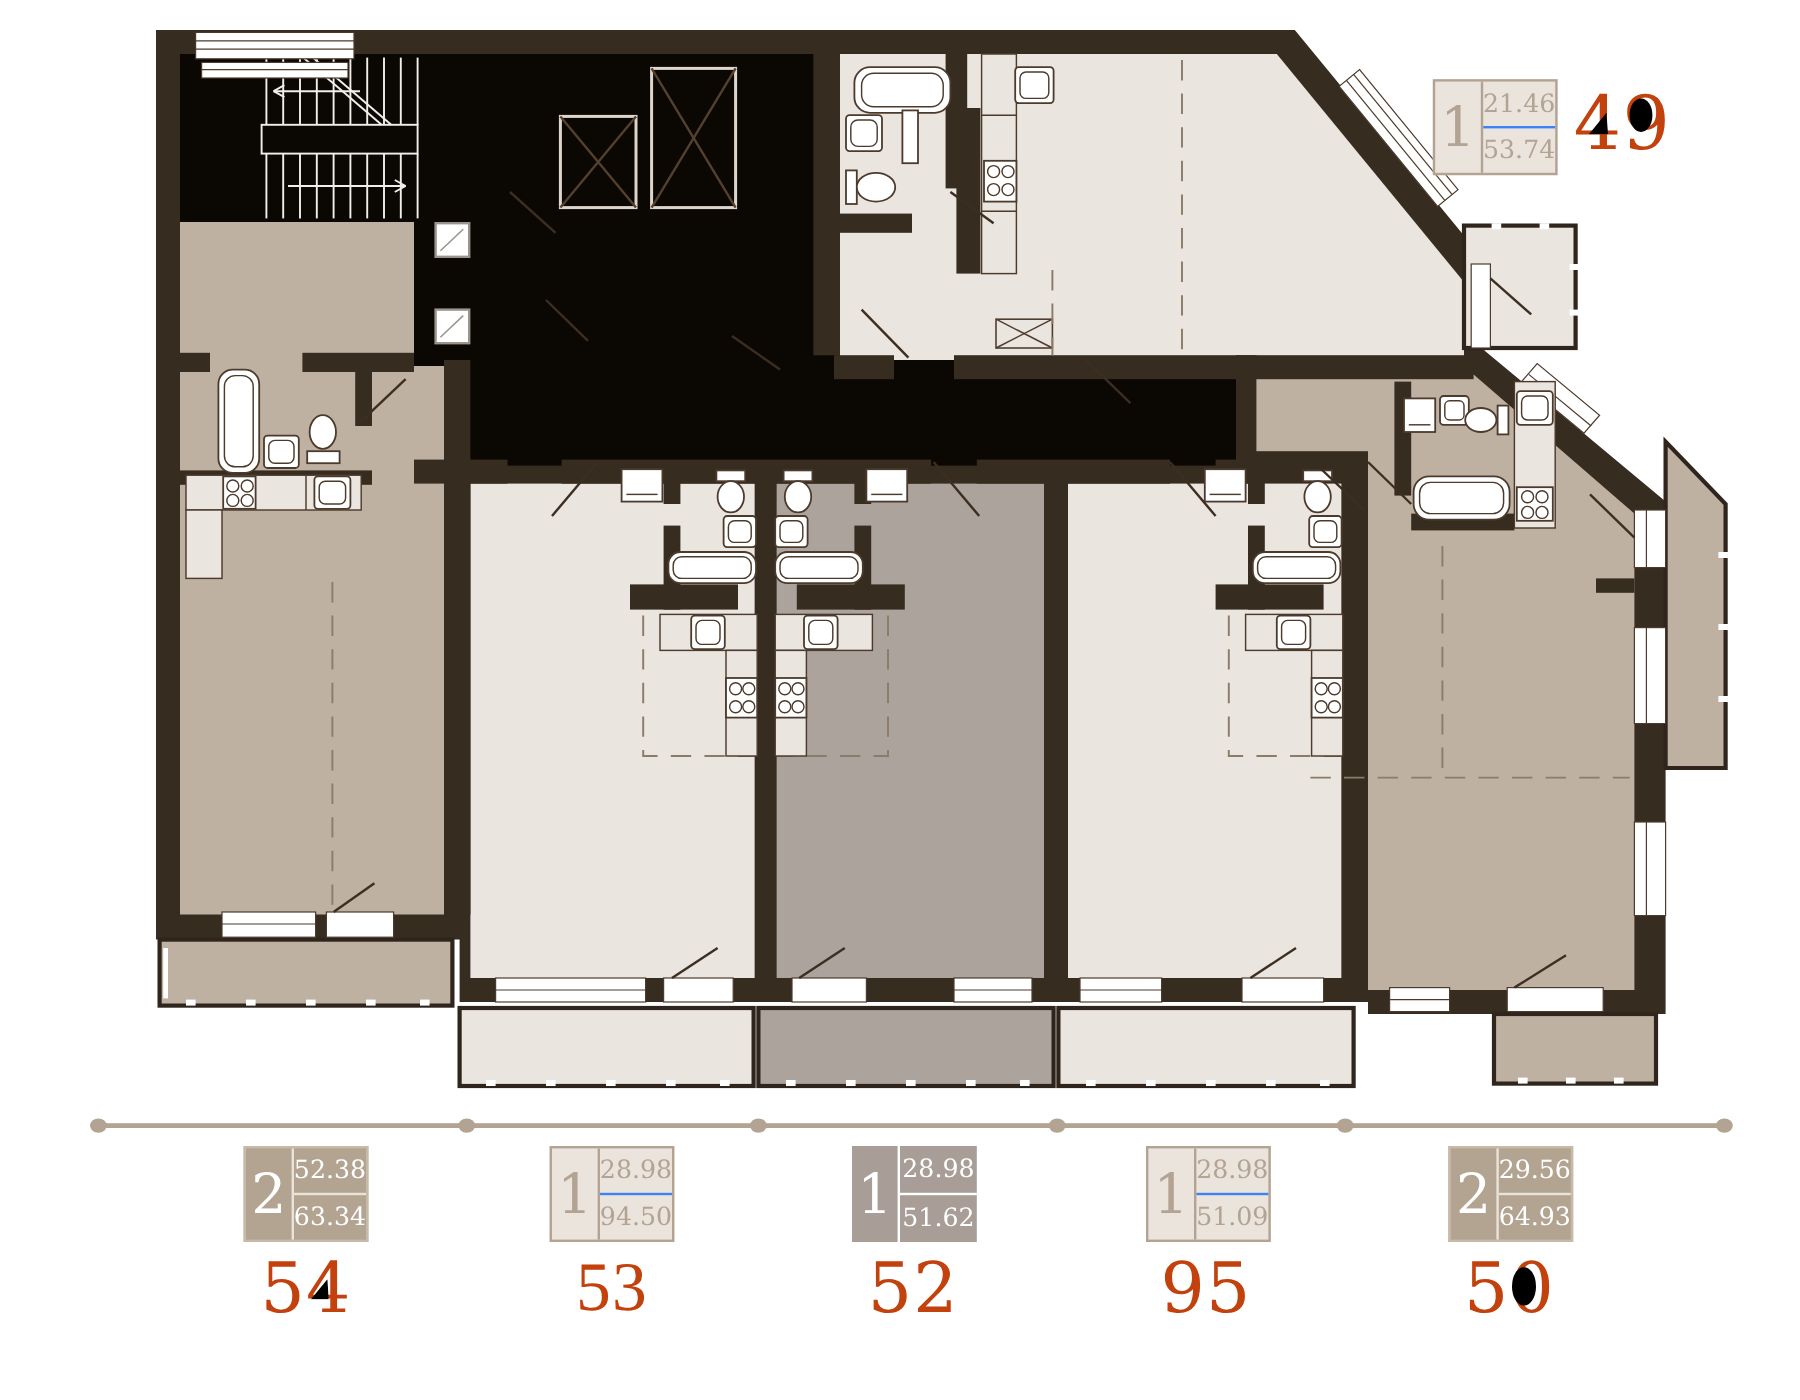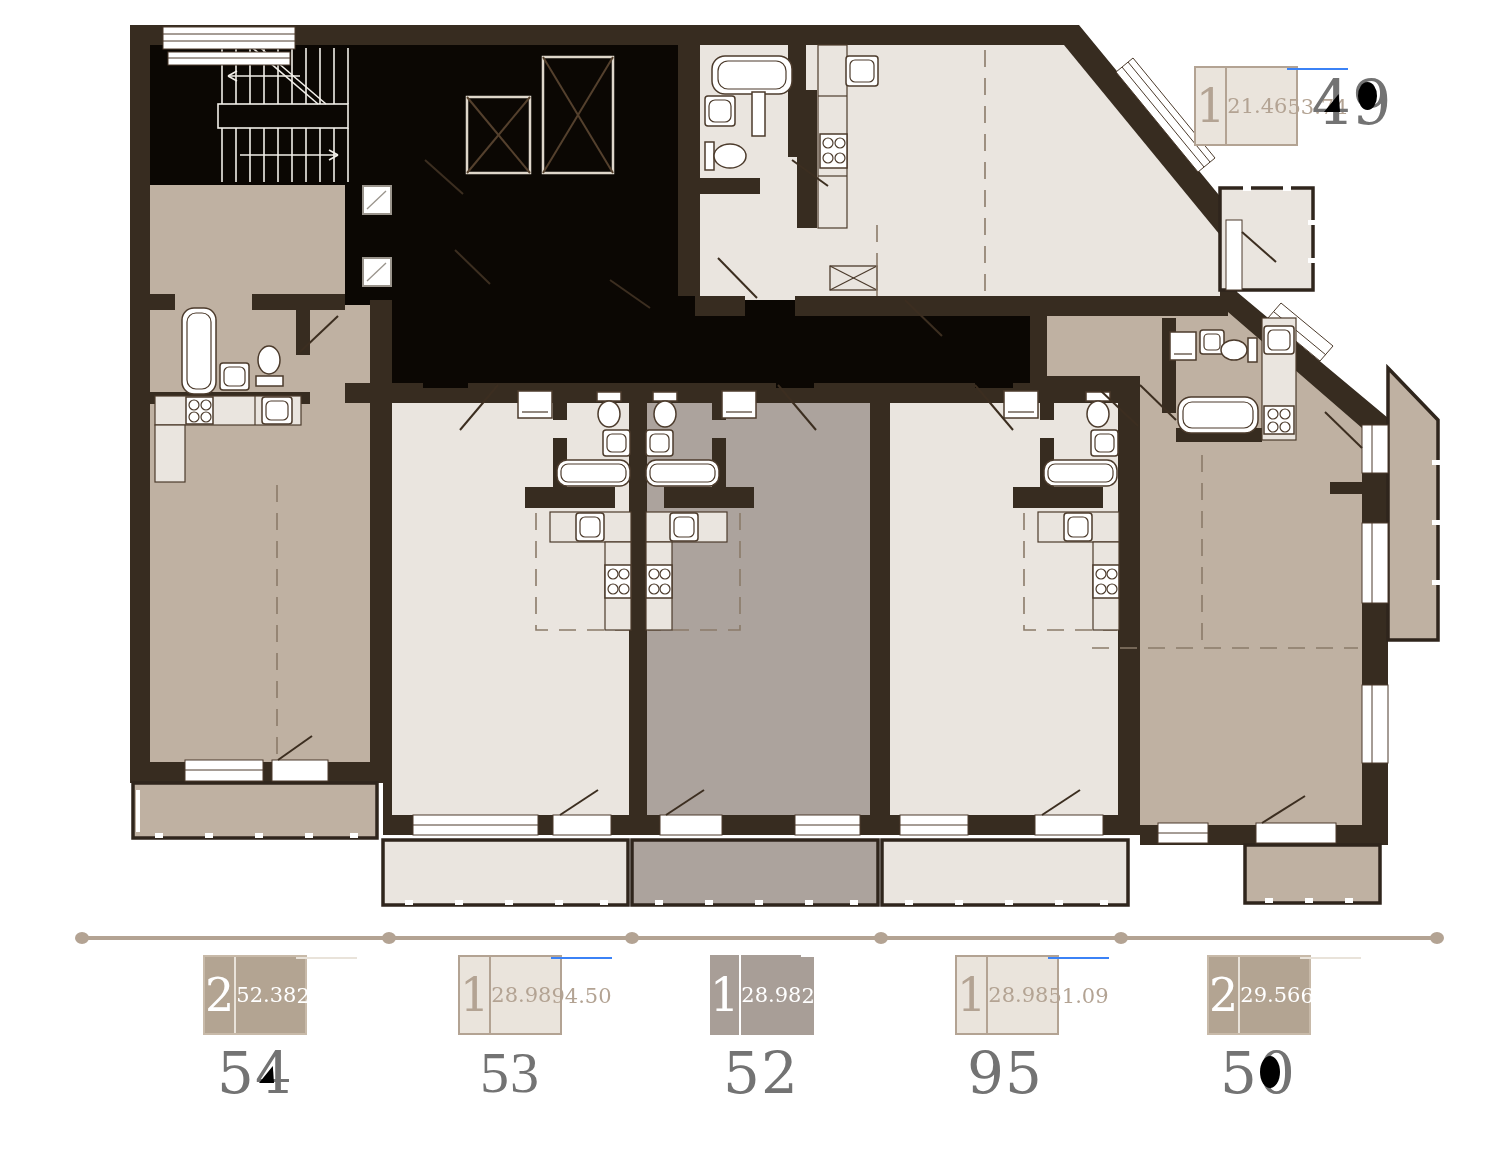--- a/index.html
+++ b/index.html
@@ -4,35 +4,35 @@
 <style>
   html,body{margin:0;padding:0;background:#fff;}
   .stage{position:relative;width:1500px;height:1167px;background:#ffffff;overflow:hidden;
          font-family:"DejaVu Serif","Liberation Serif",serif;}
   .stage svg{position:absolute;left:0;top:0;}
 
   
   .badge{position:absolute;width:104px;height:80px;display:flex;box-sizing:border-box;}
   .badge .rooms{width:38px;display:flex;align-items:center;justify-content:center;
                 font-size:46px;line-height:1;}
-  .badge .areas{flex:1;display:flex;flex-direction:row;}
+  .badge .areas{flex:1;display:flex;flex-direction:column;}
   .badge .areas .cell{flex:1;display:flex;align-items:center;justify-content:center;
                       font-size:21px;line-height:1;}
   .v-light{background:#eae4dc;border:2px solid #b3a393;color:#b3a393;}
   .v-light .rooms{border-right:2px solid #b3a393;}
   .v-light .areas .cell + .cell{border-top:2px solid #3b82f6;}
   .v-dark{background:#b3a492;border:2px solid #c8baa9;color:#ffffff;}
   .v-dark .rooms{border-right:2px solid #e9e3da;}
   .v-dark .areas .cell + .cell{border-top:2px solid #e9e3da;}
   .v-selected{background:#a89e97;border:none;color:#ffffff;}
   .v-selected .rooms{border-right:2px solid #ffffff;}
   .v-selected .areas .cell + .cell{border-top:2px solid #ffffff;}
 
   .apt-num{position:absolute;width:120px;text-align:center;font-size:58px;line-height:1;
-           color:#737373;letter-spacing:1px;}
+           color:#c2410c;letter-spacing:1px;}
   .apt-num .shape{position:absolute;background:#000;}
   .tri{clip-path:polygon(0 100%,100% 100%,92% 0);}
   .oval{border-radius:50%;}
 
   
   .dim-line{position:absolute;height:4px;background:#b3a393;}
   .dim-dot{position:absolute;width:14px;height:12px;border-radius:50%;background:#b3a393;}
 </style>
 </head>
 <body>
@@ -452,35 +452,35 @@
 <div class="dim-dot" style="left:382px;top:932px;"></div>
 <div class="dim-dot" style="left:625px;top:932px;"></div>
 <div class="dim-dot" style="left:874px;top:932px;"></div>
 <div class="dim-dot" style="left:1114px;top:932px;"></div>
 <div class="dim-dot" style="left:1430px;top:932px;"></div>
 
 <div class="badge v-dark" style="left:203px;top:955px;">
   <div class="rooms">2</div>
   <div class="areas">
     <div class="cell">52.38</div>
-    <div class="cell">25.75</div>
+    <div class="cell">63.34</div>
   </div>
 </div>
 <div class="badge v-light" style="left:458px;top:955px;">
   <div class="rooms">1</div>
   <div class="areas">
     <div class="cell">28.98</div>
     <div class="cell">94.50</div>
   </div>
 </div>
 <div class="badge v-selected" style="left:710px;top:955px;">
   <div class="rooms">1</div>
   <div class="areas">
     <div class="cell">28.98</div>
-    <div class="cell">23.59</div>
+    <div class="cell">51.62</div>
   </div>
 </div>
 <div class="badge v-light" style="left:955px;top:955px;">
   <div class="rooms">1</div>
   <div class="areas">
     <div class="cell">28.98</div>
     <div class="cell">51.09</div>
   </div>
 </div>
 <div class="badge v-dark" style="left:1207px;top:955px;">

